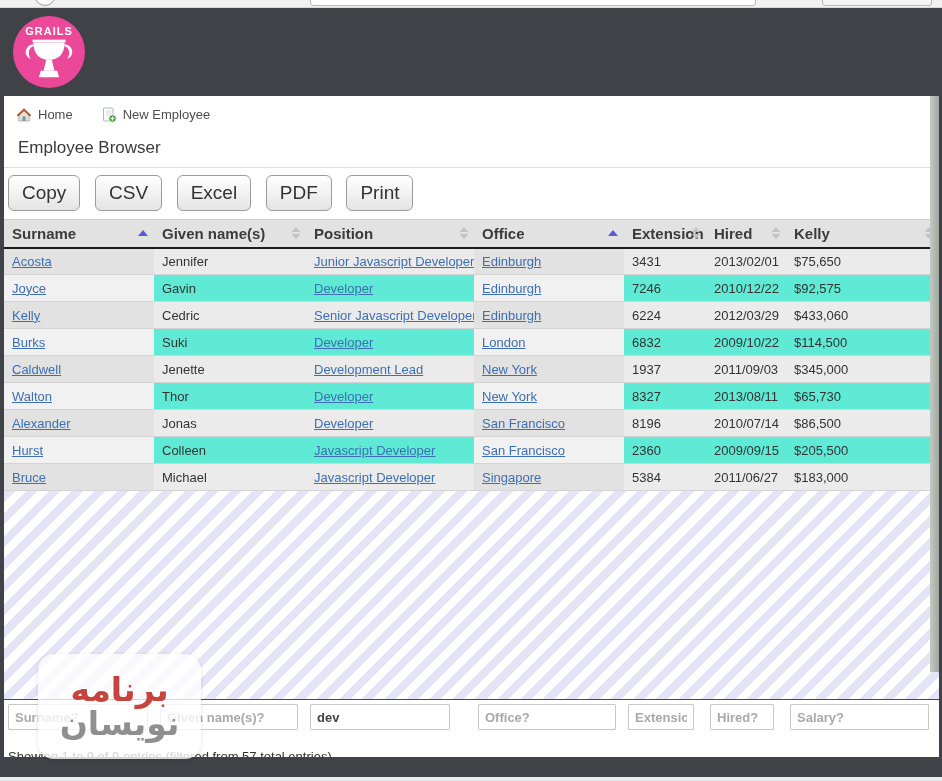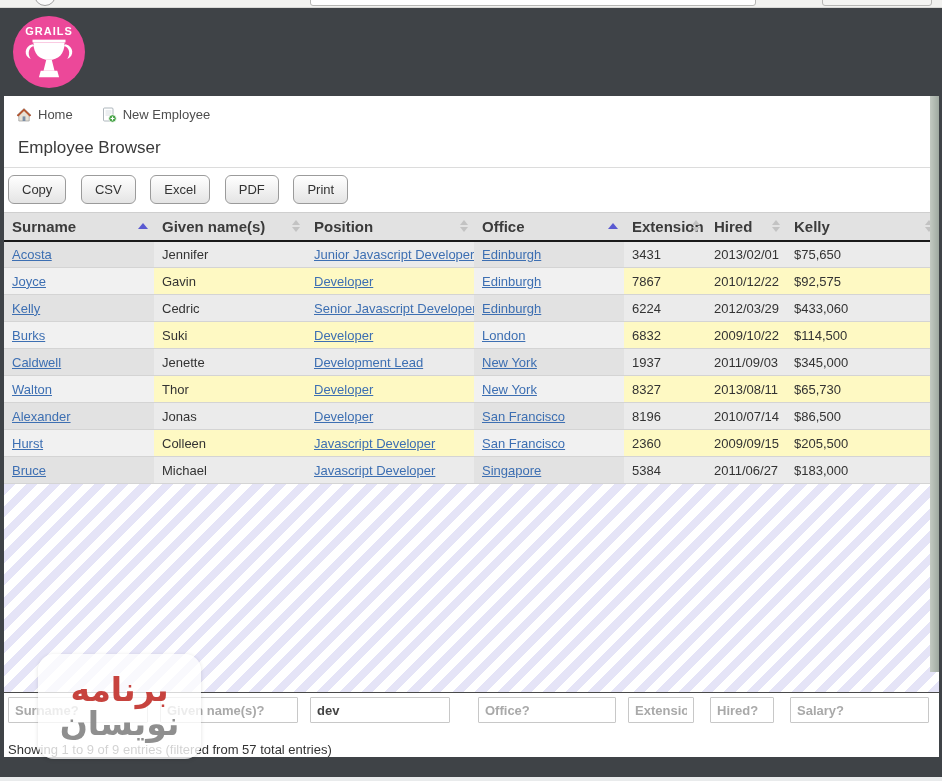--- a/index.html
+++ b/index.html
@@ -40,21 +40,21 @@
   .crumb svg { display: block; }
 
   
   .title-block { margin: 12px 0 0 0; padding: 0 0 9px 14px; border-bottom: 1px solid #dcdcdc; }
   .page-title { font-size: 17px; font-weight: normal; color: #3a3a3a; }
 
   
   .toolbar { padding: 7px 0 8px 4px; }
   .dt-button {
     display: inline-block; margin-right: 11px; padding: 6px 13px;
-    font-family: inherit; font-size: 13px; color: #333;
+    font-family: inherit; font-size: 19px; color: #333;
     border: 1px solid #9b9b9b; border-radius: 6px;
     background: linear-gradient(#ffffff, #e4e4e4); cursor: pointer;
   }
 
   
   table.dt { width: 935px; border-collapse: collapse; table-layout: fixed; }
   table.dt th {
     height: 28px; padding: 0 20px 0 8px; text-align: left; font-size: 15px; font-weight: bold; color: #3b3b3b;
     background: #e2e2e2; border-top: 1px solid #cfcfcf; border-bottom: 2px solid #1a1a1a;
     position: relative; cursor: pointer; white-space: nowrap; overflow: hidden;
@@ -62,21 +62,21 @@
   .sort-icons { position: absolute; right: 6px; top: 50%; transform: translateY(-50%); display: flex; flex-direction: column; align-items: center; }
   .tri-up, .tri-down { width: 0; height: 0; border-left: 4px solid transparent; border-right: 4px solid transparent; }
   .tri-up { border-bottom: 5px solid #c2c2c2; margin-bottom: 2px; }
   .tri-down { border-top: 5px solid #c2c2c2; }
   .sort-asc .tri-up { border-bottom-color: #5a5ad2; border-left-width: 5px; border-right-width: 5px; border-bottom-width: 6px; margin-bottom: 0; }
   table.dt td {
     height: 27px; padding: 0 6px 0 8px; border-bottom: 1px solid #d4d4d4;
     white-space: nowrap; overflow: hidden; color: #333;
   }
   tr.odd td { background: #ebebeb; }
-  tr.even td { background: #fef9c3; }
+  tr.even td { background: #5eead4; }
   tr.odd td.sorted { background: #e2e2e2; }
   tr.even td.sorted { background: #f1f1f1; }
   table.dt a { color: #3d6fb2; text-decoration: underline; cursor: pointer; }
 
   
   .stripes {
     height: 208px;
     background: repeating-linear-gradient(135deg, #e5e4f7 0px, #e5e4f7 8px, #ffffff 8px, #ffffff 16px);
   }
 
@@ -245,21 +245,21 @@
         <td class="sorted"><a>Edinburgh</a></td>
         <td><span>3431</span></td>
         <td><span>2013/02/01</span></td>
         <td><span>$75,650</span></td>
       </tr>
       <tr class="even">
         <td class="sorted"><a>Joyce</a></td>
         <td><span>Gavin</span></td>
         <td><a>Developer</a></td>
         <td class="sorted"><a>Edinburgh</a></td>
-        <td><span>7867</span></td>
+        <td><span>7246</span></td>
         <td><span>2010/12/22</span></td>
         <td><span>$92,575</span></td>
       </tr>
       <tr class="odd">
         <td class="sorted"><a>Kelly</a></td>
         <td><span>Cedric</span></td>
         <td><a>Senior Javascript Developer</a></td>
         <td class="sorted"><a>Edinburgh</a></td>
         <td><span>6224</span></td>
         <td><span>2012/03/29</span></td>

